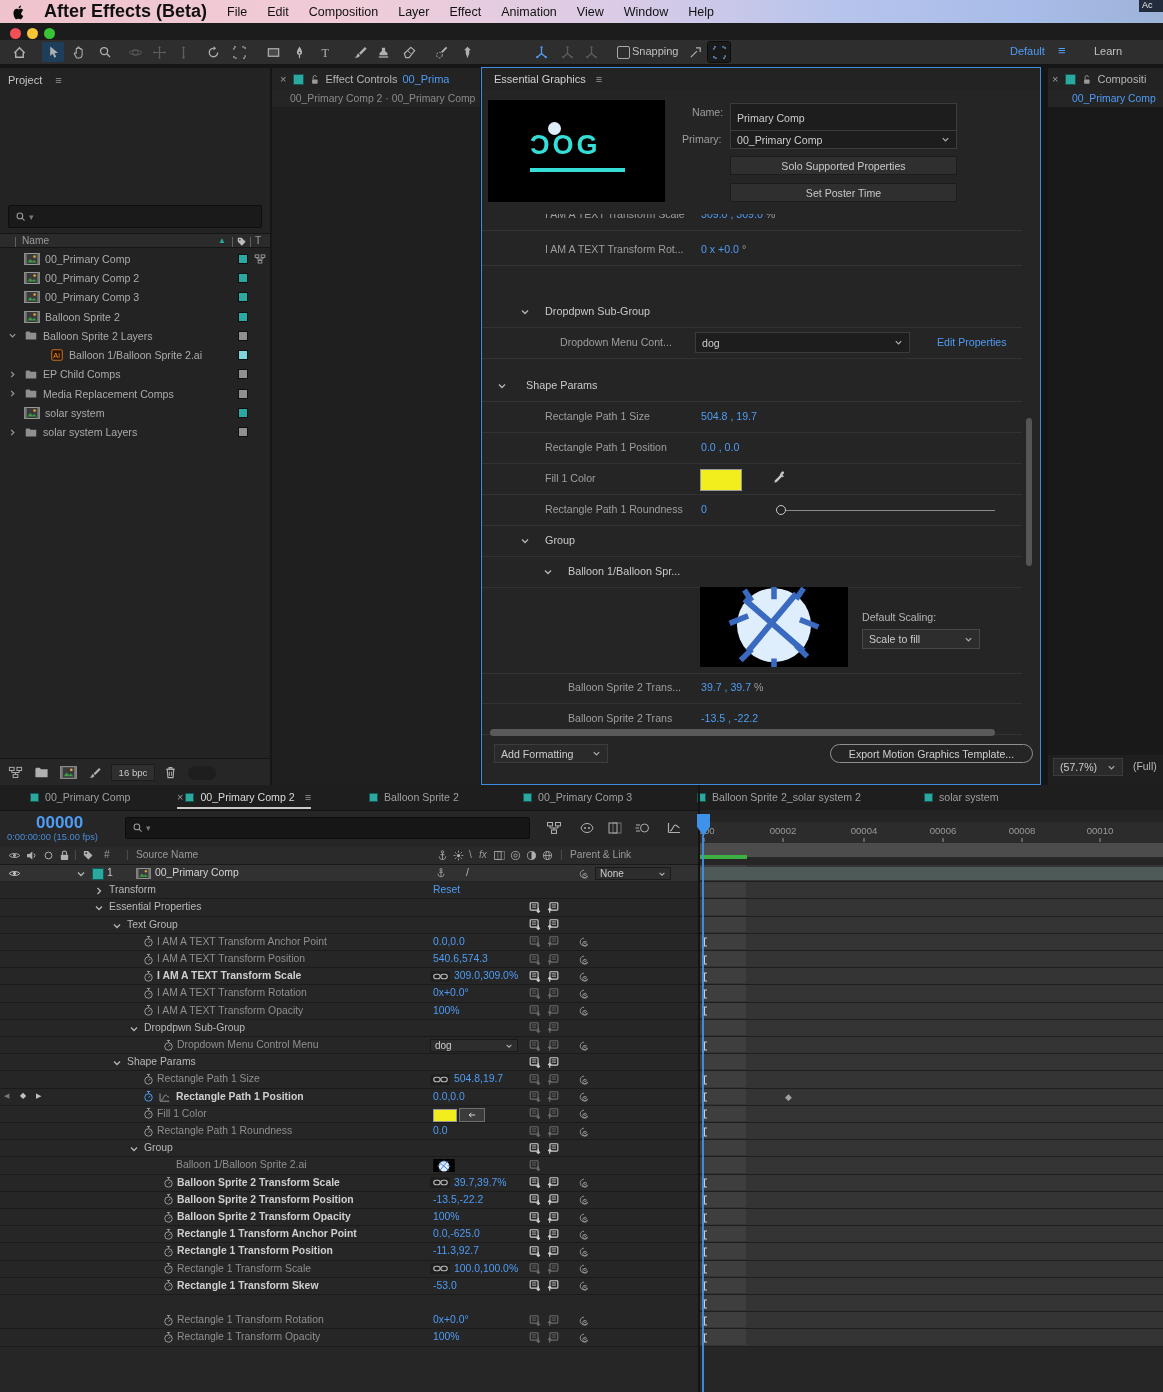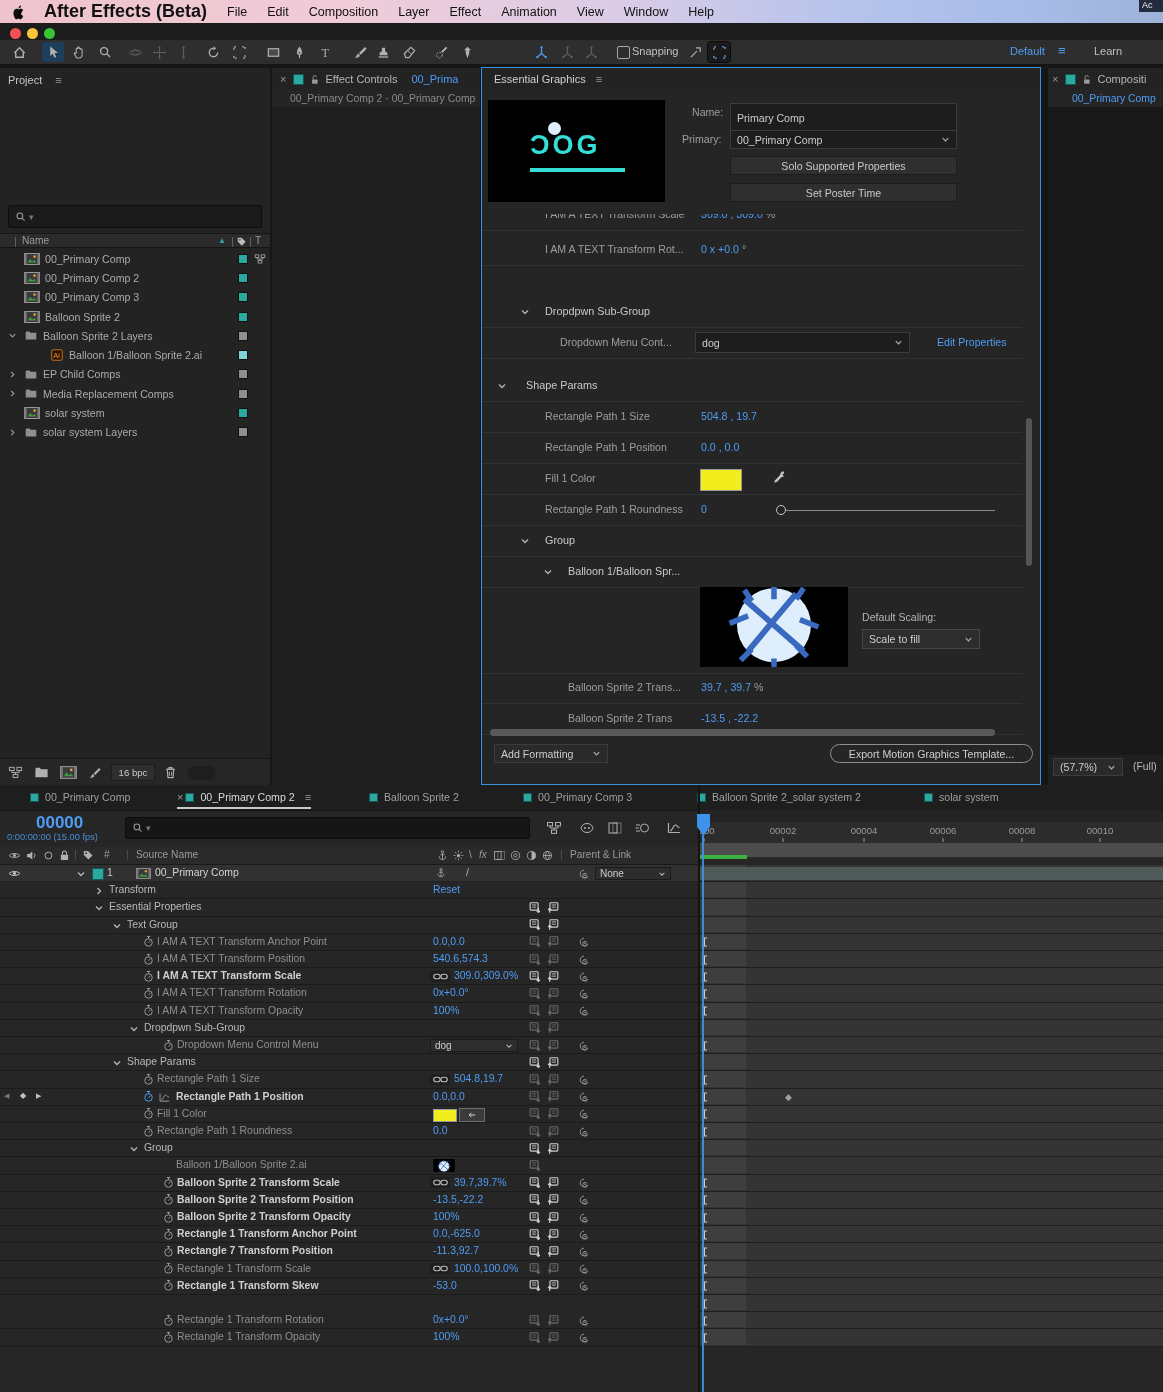--- a/index.html
+++ b/index.html
@@ -598,21 +598,21 @@
   </div>
 
   <div class="abs panel" id="ec-panel" style="left:272px;top:68px;width:208px;height:717px;background:#1f1f1f">
     <div style="display:flex;align-items:center;height:22px;background:#232323">
       <span class="closex" style="margin-left:8px">×</span>
       <span class="chip"></span>
       <svg class="ic" style="width:11px;height:11px;color:#9a9a9a;margin-right:5px">
           <use href="#i-lock-open"></use>
         </svg>
       <span>Effect Controls</span>
-      <span class="bluetext" style="margin-left:14px;white-space:nowrap;overflow:hidden">00_Prima</span>
+      <span class="bluetext" style="margin-left:5px;white-space:nowrap;overflow:hidden">00_Prima</span>
     </div>
     <div style="height:17px;background:#252525;display:flex;align-items:center">
       <span class="subtle" style="margin-left:18px;font-size:10.4px;white-space:nowrap">00_Primary Comp 2 · 00_Primary Comp</span>
     </div>
   </div>
 
   <div class="abs panel" id="eg-panel" style="left:482px;top:68px;width:558px;height:716px;background:#252525">
     <div style="display:flex;align-items:center;height:22px;background:#232323">
       <span style="margin-left:12px;color:#d0d0d0">Essential Graphics</span>
       <span style="margin-left:10px;color:#9a9a9a">≡</span>
@@ -1229,21 +1229,21 @@
             <use href="#i-film-u"></use>
           </svg>
           <svg class="ic" style="position:absolute;left:578px;top:2.5px;width:12px;height:12px;color:#9a9a9a">
             <use href="#i-pick"></use>
           </svg>
         </div>
         <div class="tl-row" style="top:378.4px;height:17.2px;">
           <svg class="ic" style="position:absolute;left:162px;top:1.5px;width:13px;height:13px;color:#9a9a9a">
             <use href="#i-watch"></use>
           </svg>
-          <span class="rowtxt lbl-bri" style="left:177px">Rectangle 7 Transform Position</span>
+          <span class="rowtxt lbl-bri" style="left:177px">Rectangle 1 Transform Position</span>
           <span class="rowtxt val" style="left:433px">-11.3,92.7</span>
           <svg class="ic" style="position:absolute;left:528px;top:1.5px;width:14px;height:14px;color:#cfcfcf">
             <use href="#i-film-d"></use>
           </svg>
           <svg class="ic" style="position:absolute;left:546px;top:1.5px;width:14px;height:14px;color:#cfcfcf">
             <use href="#i-film-u"></use>
           </svg>
           <svg class="ic" style="position:absolute;left:578px;top:2.5px;width:12px;height:12px;color:#9a9a9a">
             <use href="#i-pick"></use>
           </svg>

